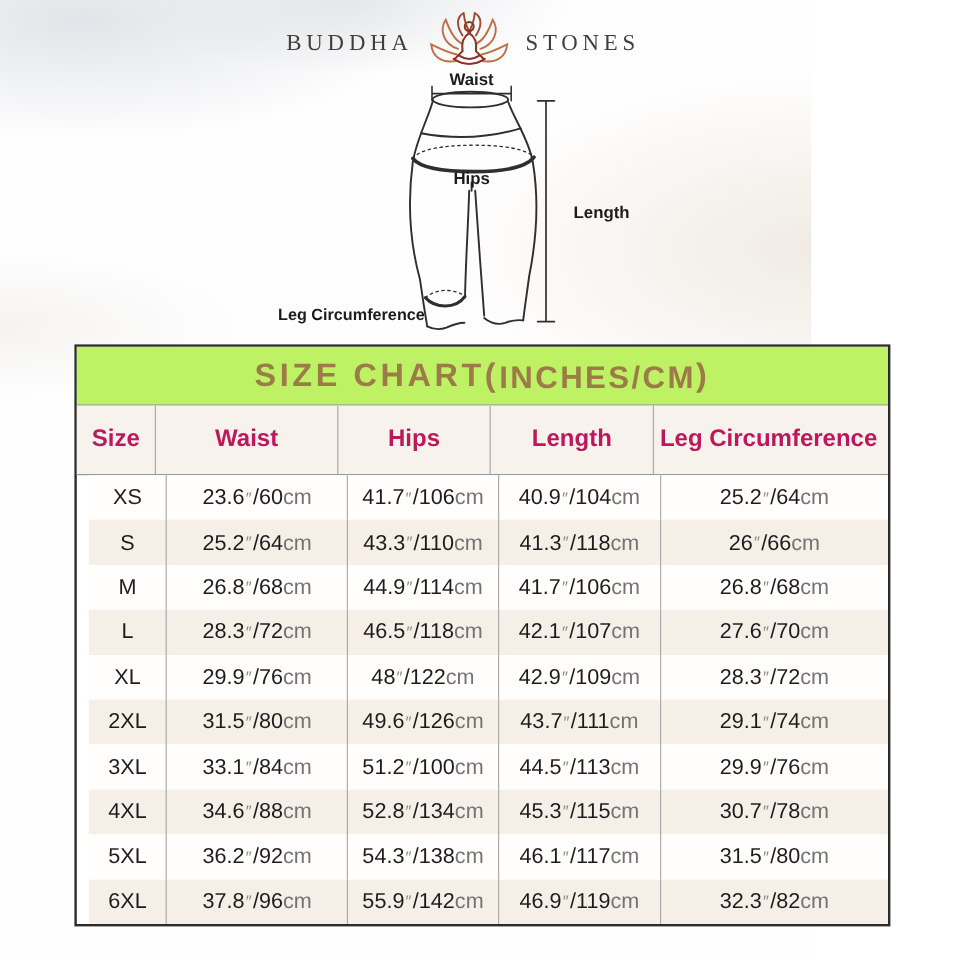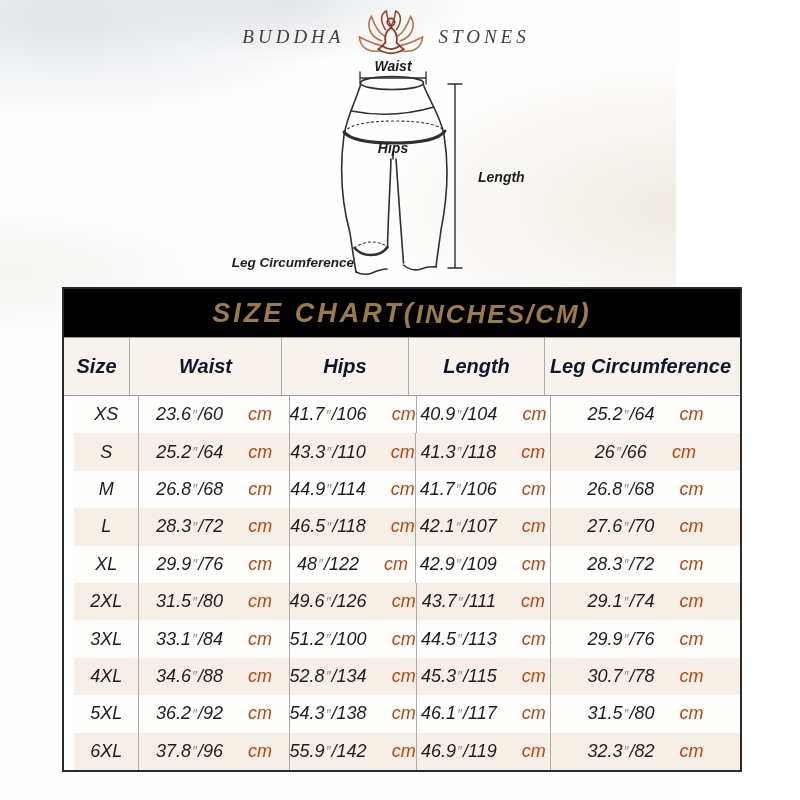--- a/index.html
+++ b/index.html
@@ -3,49 +3,49 @@
 <meta charset="utf-8">
 <style>
   html,body{margin:0;padding:0;}
   body{width:800px;height:800px;font-family:"Liberation Sans",sans-serif;overflow:hidden;}
   .page{position:relative;width:676px;height:800px;
     background:
       radial-gradient(ellipse 420px 150px at 10% 2%, rgba(202,206,214,0.55), transparent 68%),
       radial-gradient(ellipse 260px 90px at 44% 0%, rgba(206,209,216,0.45), transparent 70%),
       radial-gradient(ellipse 430px 210px at 100% 26%, rgba(228,219,206,0.55), transparent 70%),
       radial-gradient(ellipse 300px 90px at 0% 34%, rgba(225,223,218,0.35), transparent 70%),
-      #fefefe; font-style: italic;}
+      #fefefe;}
   
   .logo{position:absolute;top:6px;left:0;width:772px;height:62px;display:flex;align-items:center;justify-content:center;gap:13px;}
   .logo .brand-txt{font-family:"Liberation Serif",serif;font-size:19px;letter-spacing:4px;color:#443e3a;font-weight:500;}
   .logo svg{display:block;}
   
   .diagram{position:absolute;left:230px;top:55px;width:300px;height:230px;}
   .diagram text{font-family:"Liberation Sans",sans-serif;font-weight:bold;fill:#1c1c1c;}
   
   .size-table{position:absolute;left:62px;top:287px;width:676px;border:2px solid #2b2b2b;background:#fff;}
-  .table-title{height:48px;background:#000000;border-bottom:1px solid #9a9a9a;display:flex;align-items:center;justify-content:center;color:#9c7b48;font-weight:bold;}
+  .table-title{height:48px;background:#bef264;border-bottom:1px solid #9a9a9a;display:flex;align-items:center;justify-content:center;color:#9c7b48;font-weight:bold;}
   .table-title .tp{font-size:27px;letter-spacing:3px;}
   .table-title .tu{font-size:26px;letter-spacing:2px;padding-top:3px;}
   .thead{display:flex;height:57px;background:#f7f2ec;border-bottom:1px solid #9a9a9a;}
-  .hcell{display:flex;align-items:center;justify-content:center;font-weight:bold;font-size:20px;color:#0f172a;box-sizing:border-box;}
+  .hcell{display:flex;align-items:center;justify-content:center;font-weight:bold;font-size:20px;color:#be185d;box-sizing:border-box;}
   .trow{display:flex;height:37.4px;margin-left:10px;}
   .trow.beige{background:#f6efe8;}
   .trow.white{background:#fffefd;}
   .tcell{display:flex;align-items:center;justify-content:center;font-size:18px;color:#1c1c1c;box-sizing:border-box;white-space:nowrap;}
   .c0{width:65px;}
   .c1{width:152px;}
   .c2{width:127px;}
   .c3{width:136px;}
   .c4{width:192px;}
   .hcell + .hcell, .tcell + .tcell{border-left:1px solid #ababab;}
   .size-cell{font-size:18px;}
   .num{color:#1c1c1c;}
   .inch{color:#8f8a80;font-size:14px;vertical-align:3px;margin:0 1px;}
-  .unit{color:#c2410c;padding-left:25px;}
+  .unit{color:#737373;}
   
   .note{position:absolute;top:776px;left:0;width:800px;text-align:center;font-size:15px;font-weight:bold;color:#111;}
 </style>
 </head>
 <body>
 
 <div class="page">
 
   <div class="logo">
     <span class="brand-txt">BUDDHA</span>

